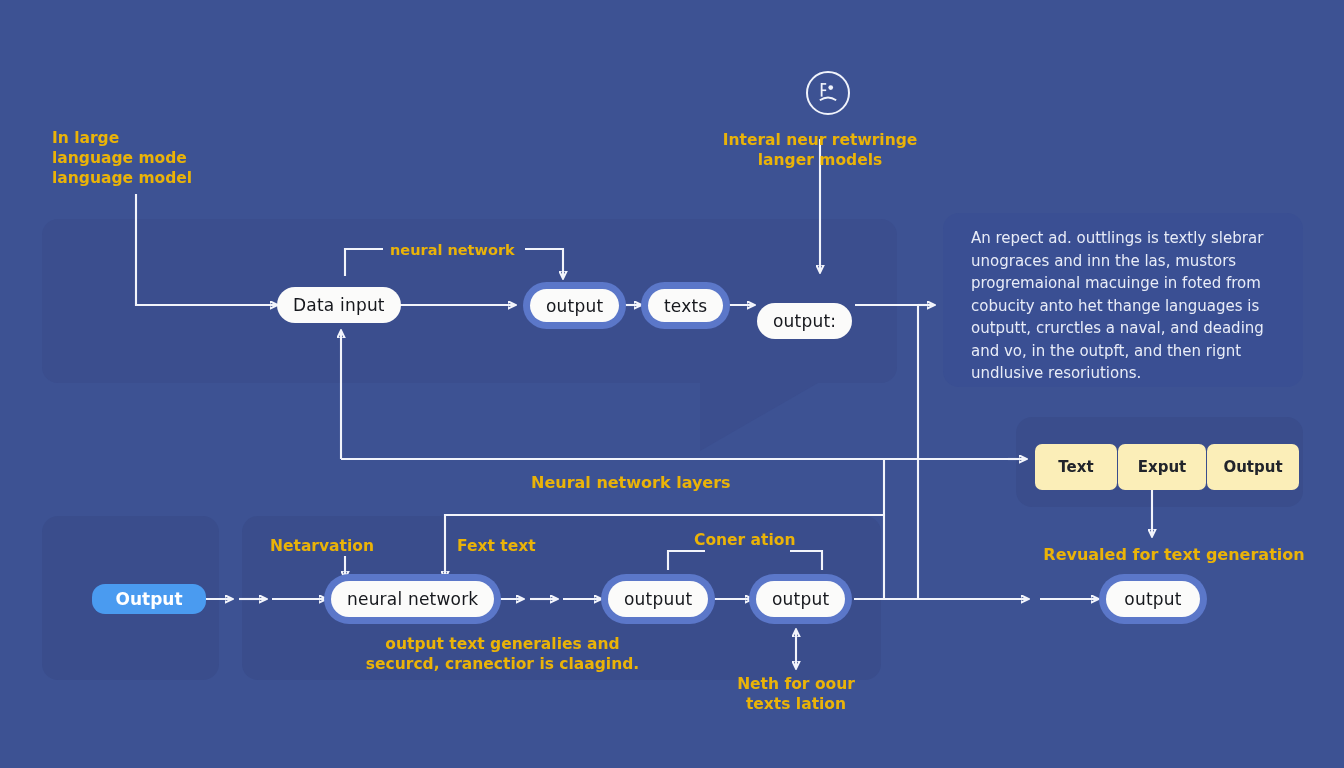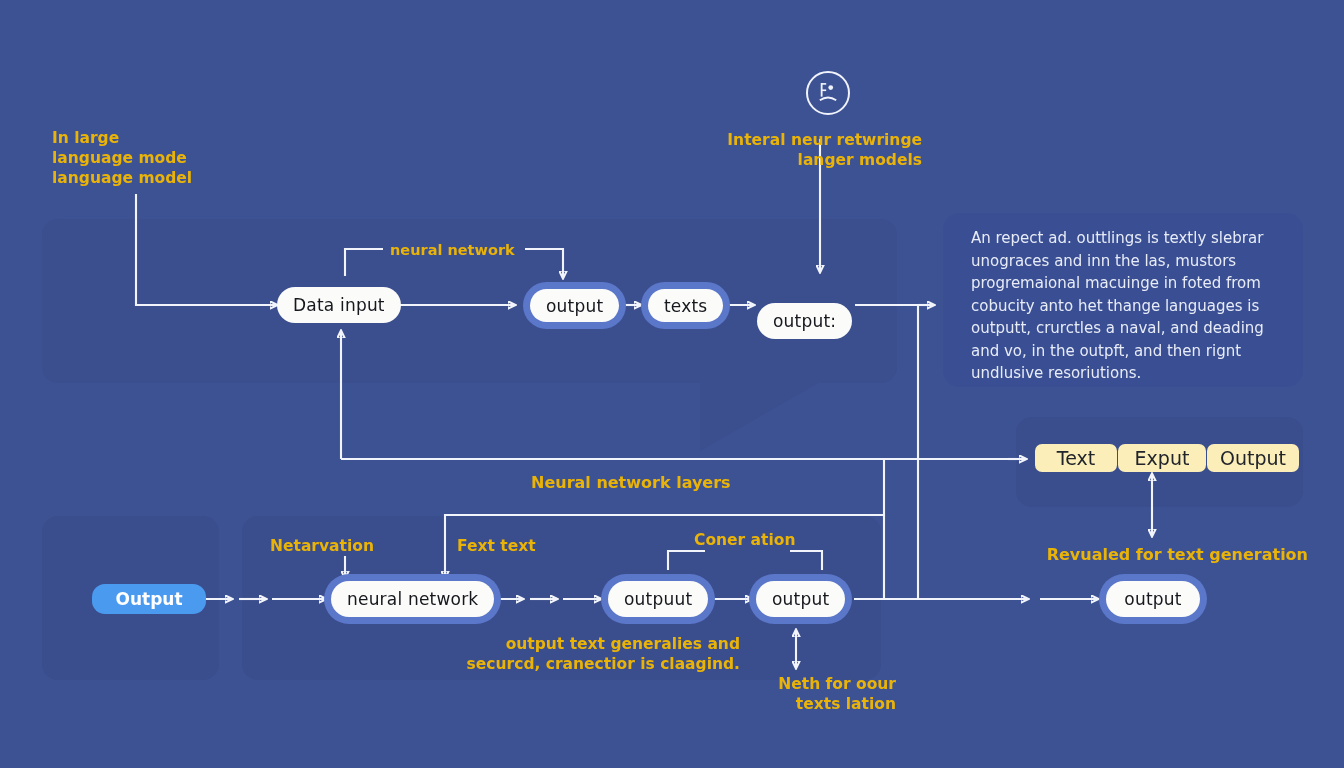--- a/index.html
+++ b/index.html
@@ -69,39 +69,39 @@
     white-space: nowrap;
     padding: 0 14px;
   }
   .badge {
     position: absolute;
     display: flex;
     align-items: center;
     justify-content: center;
     background: #fbeeb8;
     color: #21242b;
-    font-size: 19px;
-    font-weight: normal;
+    font-size: 15px;
+    font-weight: bold;
     border-radius: 7px;
     white-space: nowrap;
-    padding: 0 12px;
+    padding: 9px 12px;
   }
 
   
   .label {
     position: absolute;
     color: #eab308;
     font-size: 15.5px;
     line-height: 20px;
     font-weight: bold;
     white-space: pre;
   }
   .label.sm { font-size: 14.5px; }
   .label.md { font-size: 16px; }
-  .label.ctr { text-align: right; }
+  .label.ctr { text-align: center; }
   .para {
     position: absolute;
     color: #e8ecf7;
     font-size: 15px;
     line-height: 22.5px;
     white-space: pre;
     font-weight: normal;
   }
 
   

